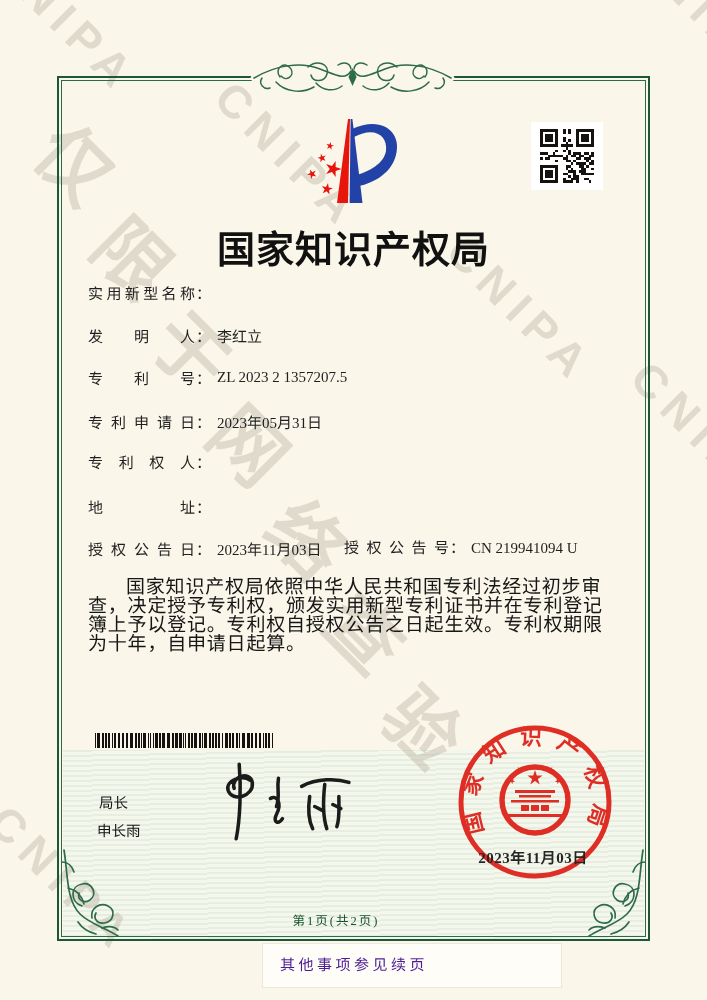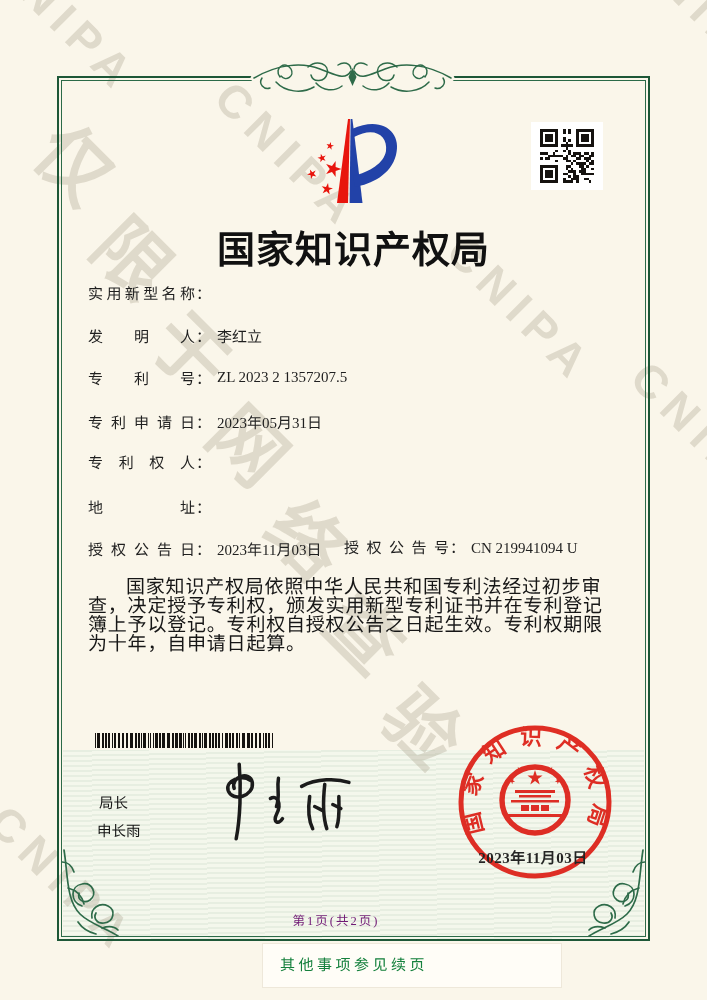--- a/index.html
+++ b/index.html
@@ -55,25 +55,25 @@
              font-family:"Liberation Serif","DejaVu Serif",serif;}
   .seal-date{font-size:15px;font-weight:600;fill:#151515;letter-spacing:0.5px;
              font-family:"Liberation Serif","DejaVu Serif",serif;}
 
   .ornament-top{position:absolute;left:250px;top:56px;width:205px;height:44px;z-index:3;}
   .flourish{position:absolute;width:64px;height:92px;z-index:2;}
   .flourish.left{left:58px;top:848px;}
   .flourish.right{left:585px;top:848px;transform:scaleX(-1);}
 
   .page-info{position:absolute;left:0;top:910px;width:672px;text-align:center;font-size:12.5px;
-             letter-spacing:2px;color:#701a75;z-index:3;}
+             letter-spacing:2px;color:#14532d;z-index:3;}
   .note-box{position:absolute;left:262px;top:943px;width:300px;height:45px;background:#fffdf7;
             border:1px solid #eee8da;box-sizing:border-box;z-index:3;}
   .note-box .note-text{display:block;padding-left:17px;line-height:43px;font-size:15px;
-            letter-spacing:3.5px;color:#15803d;}
+            letter-spacing:3.5px;color:#4c1d95;}
 </style>
 </head>
 <body>
 
 <div class="page">
 
   <div class="band"></div>
 
   <span class="wm wm-cnipa" style="left:-28px;top:-8px">CNIPA</span>
   <span class="wm wm-cnipa" style="left:612px;top:-18px">CNIPA</span>

